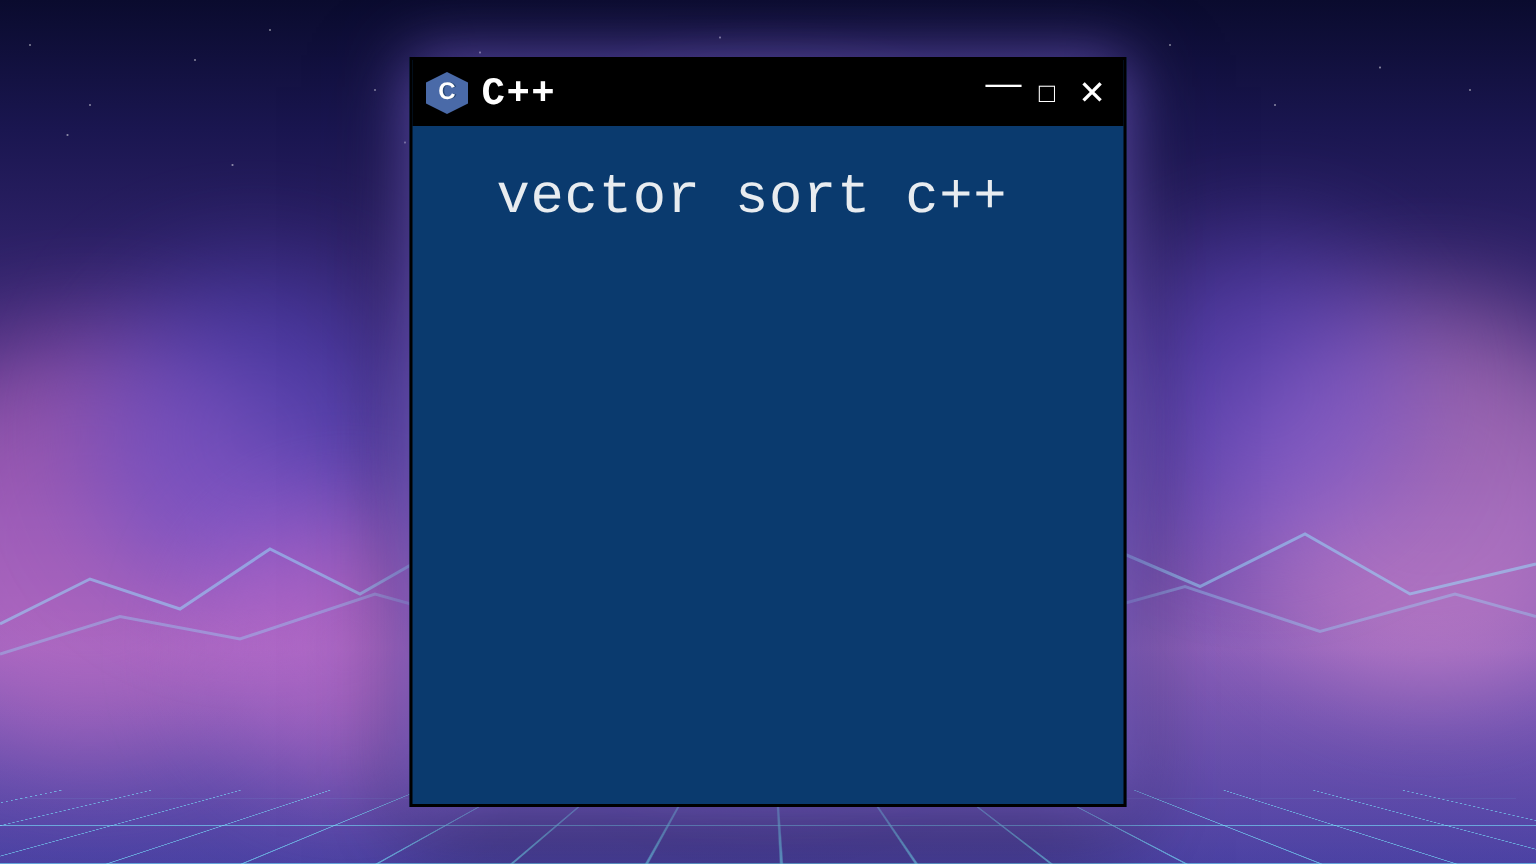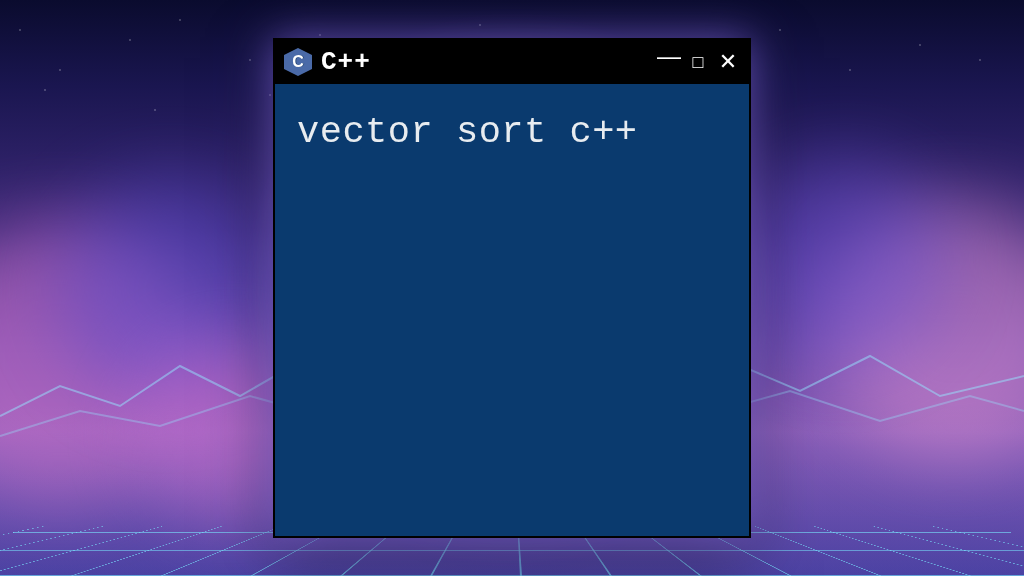--- a/index.html
+++ b/index.html
@@ -154,20 +154,21 @@
     .ctrl.close { font-size: 22px; font-weight: 400; }
     .content {
       flex: 1;
       padding: 24px 22px;
       color: #e8ecf0;
       font-family: "Courier New", monospace;
       font-size: 37px;
       line-height: 1.35;
       white-space: pre-wrap;
       letter-spacing: 0.5px;
+      margin-left: 34px;
     }
   </style>
 </head>
 <body>
 
 <div class="stars"></div>
 <div class="bokeh">
   <div class="b1"></div>
     <div class="b2"></div>
     <div class="b3"></div>

